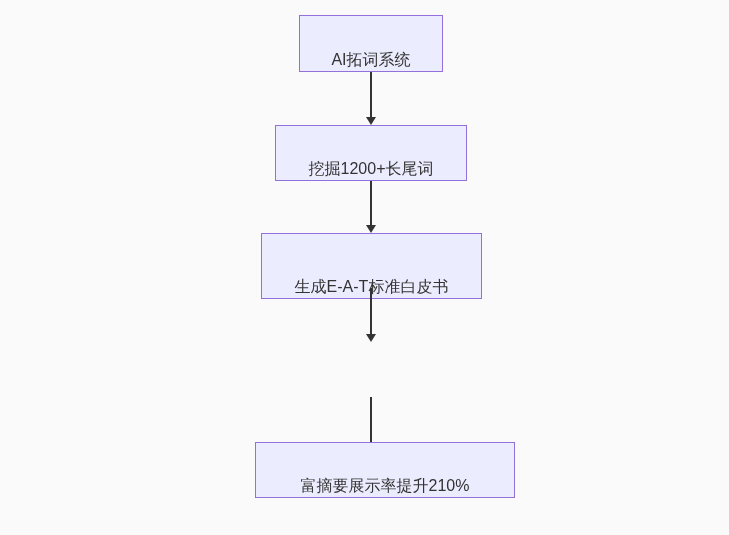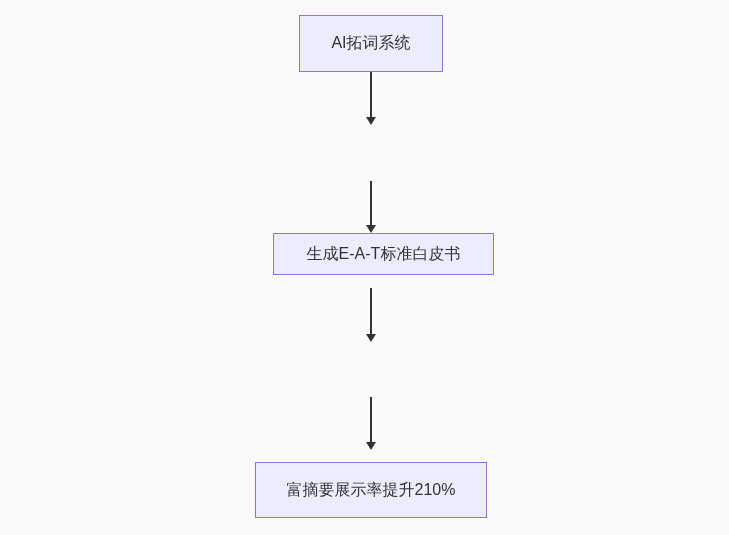--- a/index.html
+++ b/index.html
@@ -15,31 +15,31 @@
     overflow: hidden;
   }
   .flow-node {
     position: absolute;
     box-sizing: border-box;
     background: #ECECFF;
     border: 1px solid #9370DB;
     color: #333333;
     font-size: 16px;
     display: flex;
-    align-items: center;
+    align-items: flex-end;
     justify-content: center;
     text-align: center;
     white-space: nowrap;
   }
   
   .n0 { left: 299px; top: 15px;  width: 144px; height: 57px; }
   .n1 { left: 275px; top: 125px; width: 192px; height: 56px; }
-  .n2 { left: 273px; top: 233px; width: 221px; height: 42px; }
+  .n2 { left: 261px; top: 233px; width: 221px; height: 66px; }
   .n3 { left: 264px; top: 342px; width: 214px; height: 55px; }
-  .n4 { left: 255px; top: 462px; width: 232px; height: 56px; }
+  .n4 { left: 255px; top: 442px; width: 260px; height: 56px; }
 
   .flow-arrow {
     position: absolute;
     left: 370px;           
     width: 2px;
     background: #333333;
   }
   .a0 { top: 72px;  height: 45px; }
   .a1 { top: 181px; height: 44px; }
   .a2 { top: 288px; height: 46px; }
@@ -62,20 +62,23 @@
 <div class="canvas">
 
   <div class="flow-node n0">
     <span>AI拓词系统</span>
   </div>
 
   <div class="flow-arrow a0">
     <span class="arrowhead"></span>
   </div>
 
+  <div class="flow-node n1">
+    <span>挖掘1200+长尾词</span>
+  </div>
 
   <div class="flow-arrow a1">
     <span class="arrowhead"></span>
   </div>
 
   <div class="flow-node n2">
     <span>生成E-A-T标准白皮书</span>
   </div>
 
   <div class="flow-arrow a2">

